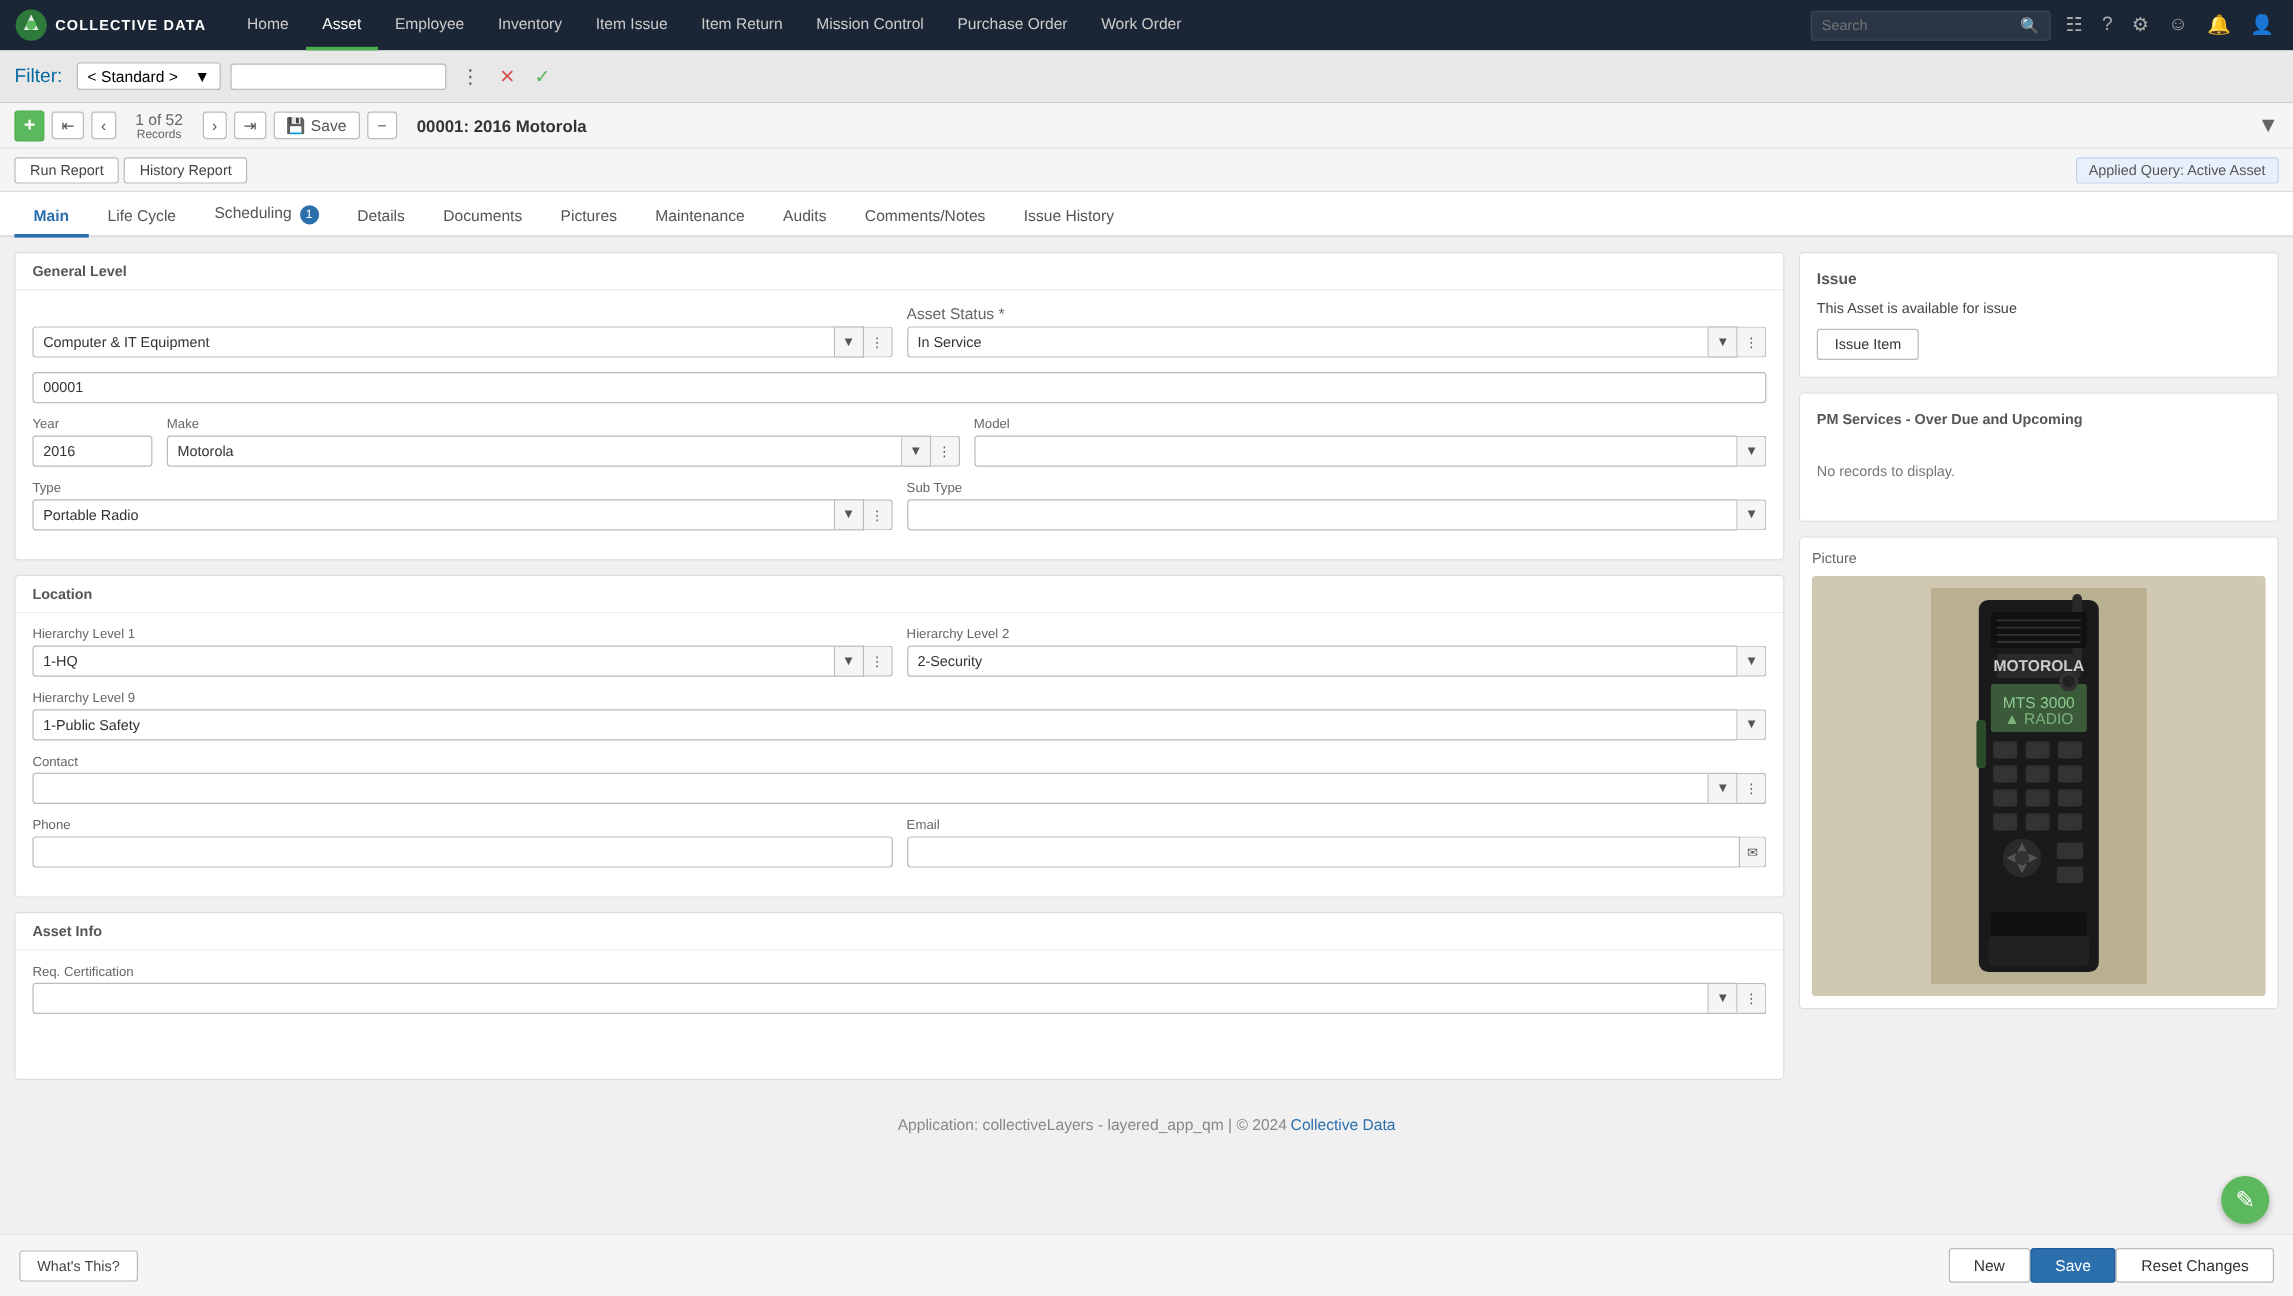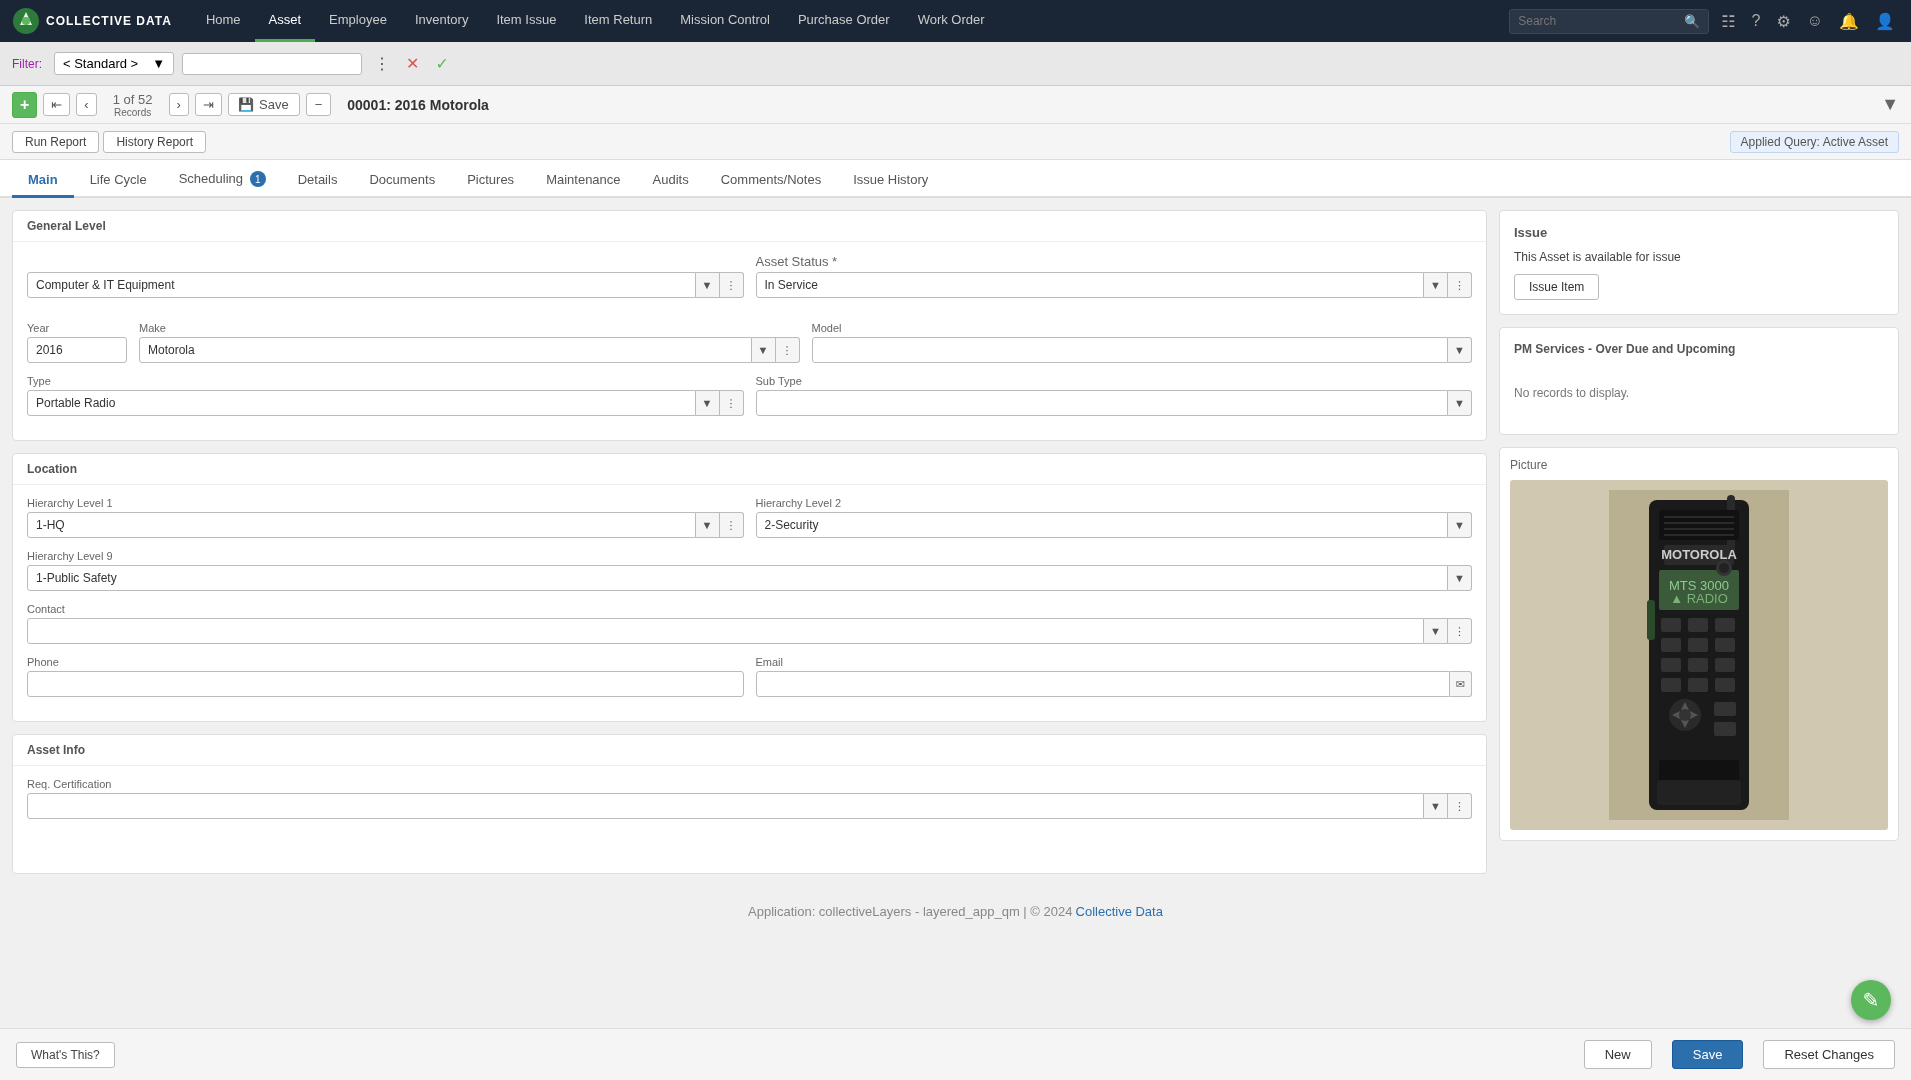--- a/index.html
+++ b/index.html
@@ -83,21 +83,21 @@
     
     .toolbar {
       background: #e8e8e8;
       border-bottom: 1px solid #ccc;
       padding: 6px 12px;
       display: flex;
       align-items: center;
       gap: 8px;
       height: 44px;
     }
-    .filter-label { font-size: 12px; color: #a21caf; margin-right: 4px; }
+    .filter-label { font-size: 16px; color: #0369a1; margin-right: 4px; }
     .filter-select {
       background: #fff;
       border: 1px solid #bbb;
       border-radius: 3px;
       padding: 3px 8px;
       font-size: 12px;
       cursor: pointer;
       display: flex;
       align-items: center;
       gap: 4px;
@@ -412,21 +412,21 @@
     }
     .whats-this-btn {
       background: #fff;
       border: 1px solid #bbb;
       border-radius: 3px;
       padding: 5px 14px;
       cursor: pointer;
       font-size: 12px;
       color: #444;
     }
-    .bottom-right-btns { display: flex; gap: 20px; align-items: flex-end; }
+    .bottom-right-btns { display: flex; gap: 0; align-items: flex-end; }
     .btn-new {
       background: #fff;
       border: 1px solid #bbb;
       border-radius: 3px;
       padding: 6px 20px;
       cursor: pointer;
       font-size: 13px;
       color: #333;
     }
     .btn-save {
@@ -610,20 +610,21 @@
             <div class="form-control-with-btn">
               <input type="text" class="form-control" value="In Service" style="">
               <span class="field-btn">▼</span>
               <span class="field-btn">⋮</span>
             </div>
           </div>
         </div>
 
         <div class="form-row">
           <div class="form-group">
+            <input type="text" class="form-control" value="00001" style="">
           </div>
         </div>
 
         <div class="form-row">
           <div class="form-group" style="max-width:100px;">
             <label class="form-label">Year</label>
             <input type="text" class="form-control" value="2016" style="">
           </div>
           <div class="form-group">
             <label class="form-label">Make</label>

